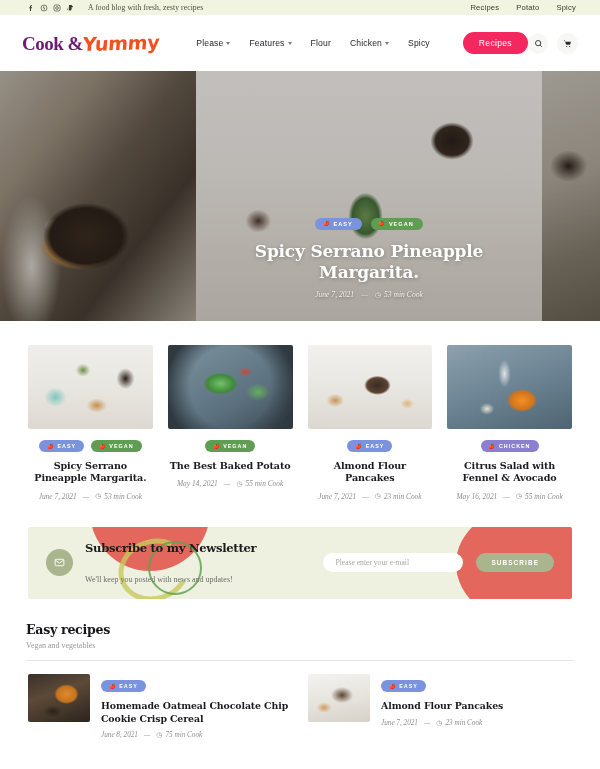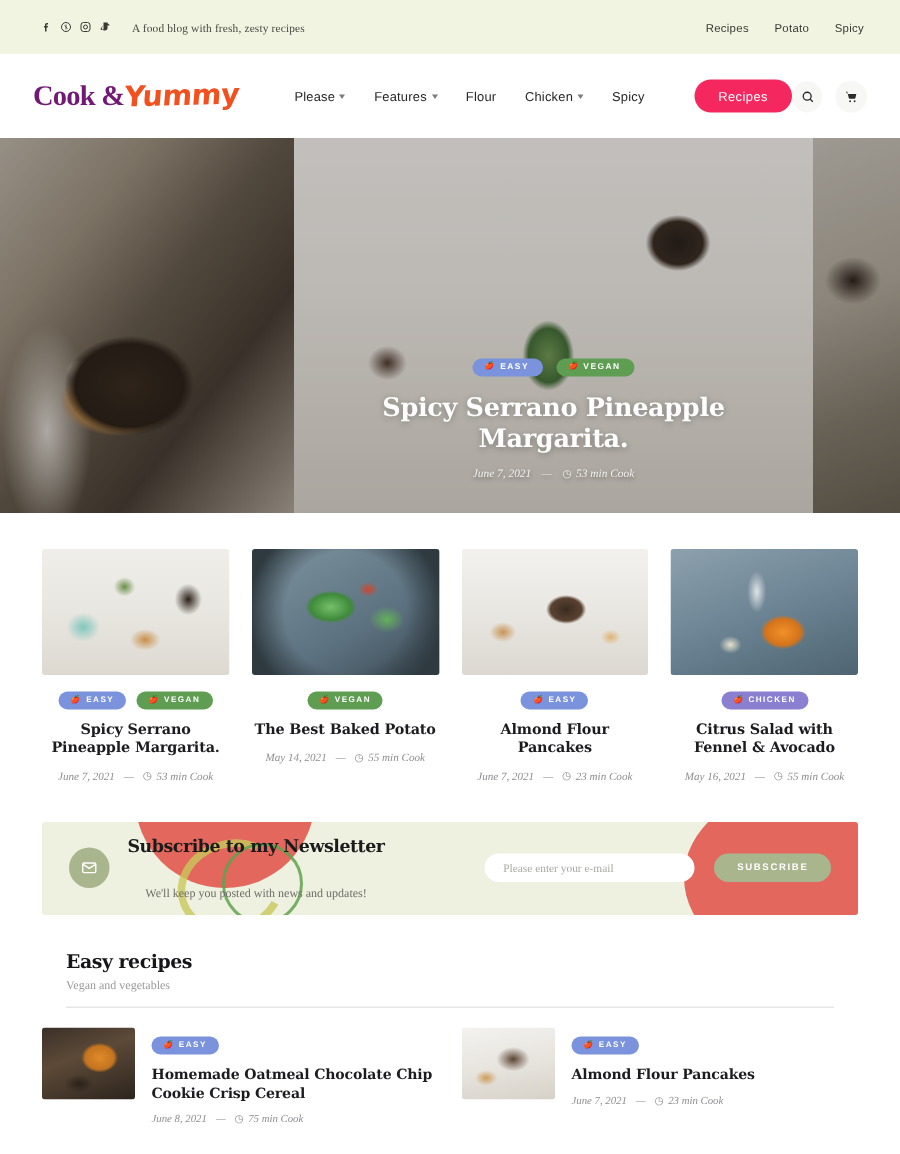--- a/index.html
+++ b/index.html
@@ -6,21 +6,21 @@
   html,body { width:600px; height:769px; }
   body {
     font-family:"Liberation Serif", serif;
     background:#ffffff;
     overflow:hidden;
     -webkit-font-smoothing:antialiased;
   }
 
   
   .topbar {
-    height:36px;
+    height:15px;
     background:#f2f4e2;
     display:flex;
     align-items:center;
     padding:0 18px;
     font-size:7.2px;
   }
   .social { display:flex; align-items:center; gap:5px; margin-left:9px; }
   .social .sic {
     width:8px; height:8px; display:flex; align-items:center; justify-content:center;
     color:#3a3a32; font-size:7px; line-height:1;
@@ -159,22 +159,22 @@
     letter-spacing:-.1px;
   }
   .card .meta {
     margin-top:7px; display:flex; align-items:center; gap:6px; justify-content:center;
     font-family:"Liberation Serif", serif; font-style:italic;
     font-size:7.4px; color:#8e8e92;
   }
 
   
   .news {
-    margin:26px 28px 0; height:62px; background:#eef0e0; border-radius:2px;
-    position:relative; overflow:hidden; display:flex; align-items:center; padding:0 18px;text-align:center;
+    margin:26px 28px 0; height:72px; background:#eef0e0; border-radius:2px;
+    position:relative; overflow:hidden; display:flex; align-items:center; padding:0 18px;
   }
   .blobA { position:absolute; width:120px; height:120px; border-radius:50%;
     background:#e3675c; left:62px; top:-76px; }
   .blobB { position:absolute; width:150px; height:120px; border-radius:50% 45% 48% 52%;
     background:#e3675c; right:-34px; top:-22px; }
   .ringA { position:absolute; width:72px; height:62px; border:5px solid #c9c95c;
     border-radius:50%; left:90px; top:12px; opacity:.8; border-right-color:transparent; transform:rotate(-18deg);}
   .ringB { position:absolute; width:54px; height:54px; border:2.5px solid #5fa34f;
     border-radius:50%; left:120px; top:14px; opacity:.85; }
   .mailcirc { width:27px;height:27px;border-radius:50%;background:#a9b58d;
@@ -187,21 +187,21 @@
     border-radius:20px; display:flex; align-items:center; padding:0 12px;
   }
   .emailinput span { font-family:"Liberation Serif", serif; font-size:7.6px; color:#a8a8a4; }
   .subbtn {
     z-index:2; margin-left:13px; background:#a9b58d; color:#fff; border-radius:20px;
     padding:6px 15px; font-family:"Liberation Sans", sans-serif;
     font-size:6.4px; letter-spacing:1.1px; font-weight:bold;
   }
 
   
-  .sect { padding:23px 44px 0; }
+  .sect { padding:23px 26px 0; }
   .sect h2 { font-family:"DejaVu Serif", serif; font-weight:bold; font-size:12.6px; color:#16161a; letter-spacing:-.3px;}
   .sect .sub { font-family:"Liberation Serif", serif; font-size:8px; color:#9a9a9a; margin-top:4px; }
   .rule { height:1px; background:#e6e6e6; margin-top:10px; }
 
   .list { display:flex; gap:16px; padding:13px 28px 0; }
   .li { flex:1 1 0; min-width:0; display:flex; gap:11px; }
   .li .lthumb { width:62px; height:48px; flex:0 0 62px; border-radius:2px; overflow:hidden; }
   .lt1 { background:
       radial-gradient(ellipse 16px 13px at 62% 42%, #e08a2a 0%, #c4741f 60%, rgba(196,116,31,0) 76%),
       radial-gradient(ellipse 13px 8px at 40% 78%, #2b211a 0%, rgba(43,33,26,0) 74%),

